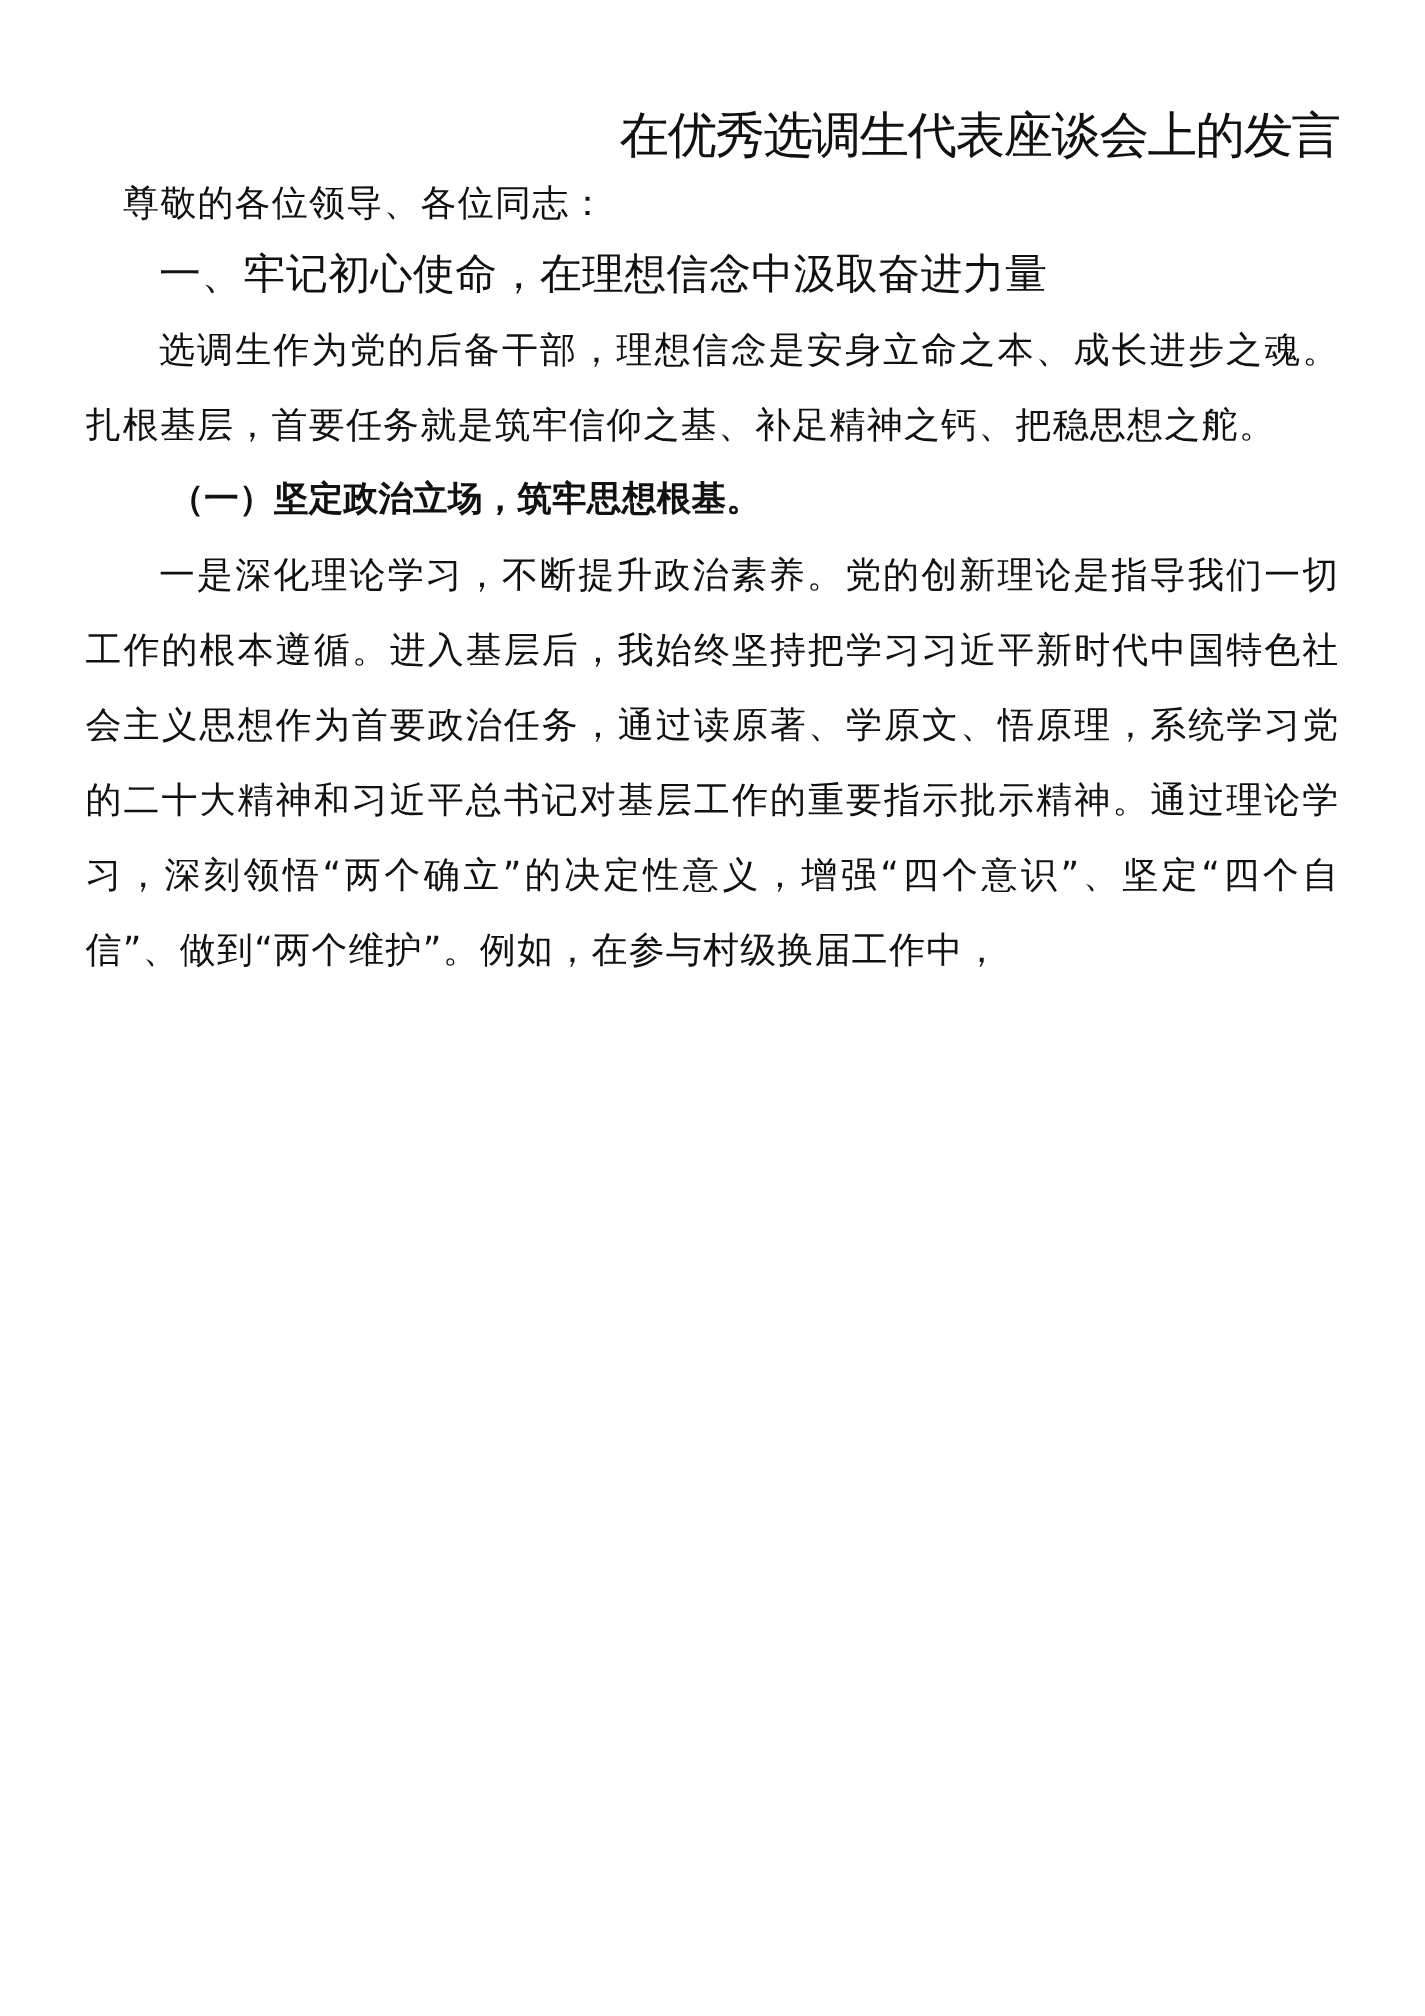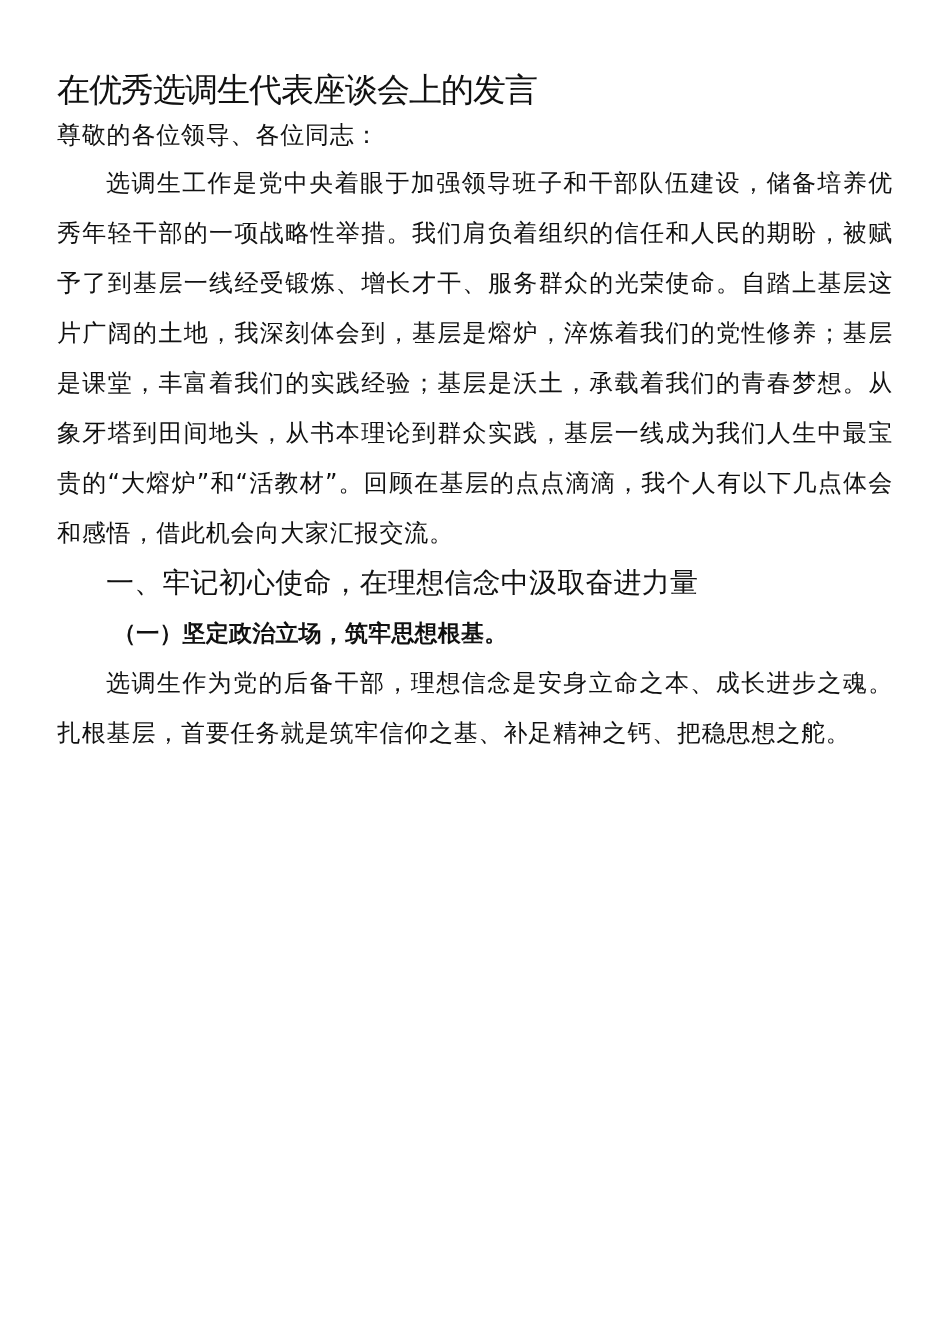--- a/index.html
+++ b/index.html
@@ -1,30 +1,30 @@
 <!DOCTYPE html>
 <html><head>
 <meta charset="utf-8">
 <style>
   html, body { margin: 0; padding: 0; background: #ffffff; }
   body { width: 950px; height: 1344px; overflow: hidden; position: relative;
          font-family: "DejaVu Sans", "Liberation Sans", sans-serif; color: #111111; }
   .page { position: absolute; left: 57px; top: 68px; width: 836px; }
-  .title { text-align: left; font-size: 33px; line-height: 44px; margin: 0 0 0 0;
+  .title { text-align: right; font-size: 33px; line-height: 44px; margin: 0 0 0 0;
            font-weight: normal; letter-spacing: -1px; }
   .p { font-size: 24px; line-height: 50px; margin: 0; letter-spacing: 0.8px;
        text-align: justify; text-align-last: left; }
   .indent { text-indent: 49px; }
-  .salutation { margin-top: 0px; line-height: 46px; }
+  .salutation { margin-top: 0px; line-height: 46px; margin-left: 25px; }
   .heading1 { font-size: 28px; letter-spacing: 0.2px; }
   .heading2 { font-weight: bold; font-size: 23px; text-indent: 56px; letter-spacing: 0.2px; }
 </style>
 </head>
 <body>
 
 <div class="page">
   <h1 class="title">在优秀选调生代表座谈会上的发言</h1>
   <p class="p salutation">尊敬的各位领导、各位同志：</p>
-  <p class="p indent">选调生工作是党中央着眼于加强领导班子和干部队伍建设，储备培养优秀年轻干部的一项战略性举措。我们肩负着组织的信任和人民的期盼，被赋予了到基层一线经受锻炼、增长才干、服务群众的光荣使命。自踏上基层这片广阔的土地，我深刻体会到，基层是熔炉，淬炼着我们的党性修养；基层是课堂，丰富着我们的实践经验；基层是沃土，承载着我们的青春梦想。从象牙塔到田间地头，从书本理论到群众实践，基层一线成为我们人生中最宝贵的“大熔炉”和“活教材”。回顾在基层的点点滴滴，我个人有以下几点体会和感悟，借此机会向大家汇报交流。</p>
   <p class="p indent heading1">一、牢记初心使命，在理想信念中汲取奋进力量</p>
+  <p class="p indent">选调生作为党的后备干部，理想信念是安身立命之本、成长进步之魂。扎根基层，首要任务就是筑牢信仰之基、补足精神之钙、把稳思想之舵。</p>
   <p class="p heading2">（一）坚定政治立场，筑牢思想根基。</p>
-  <p class="p indent">选调生作为党的后备干部，理想信念是安身立命之本、成长进步之魂。扎根基层，首要任务就是筑牢信仰之基、补足精神之钙、把稳思想之舵。</p>
+  <p class="p indent">一是深化理论学习，不断提升政治素养。党的创新理论是指导我们一切工作的根本遵循。进入基层后，我始终坚持把学习习近平新时代中国特色社会主义思想作为首要政治任务，通过读原著、学原文、悟原理，系统学习党的二十大精神和习近平总书记对基层工作的重要指示批示精神。通过理论学习，深刻领悟“两个确立”的决定性意义，增强“四个意识”、坚定“四个自信”、做到“两个维护”。例如，在参与村级换届工作中，</p>
 </div>
 
 </body></html>

